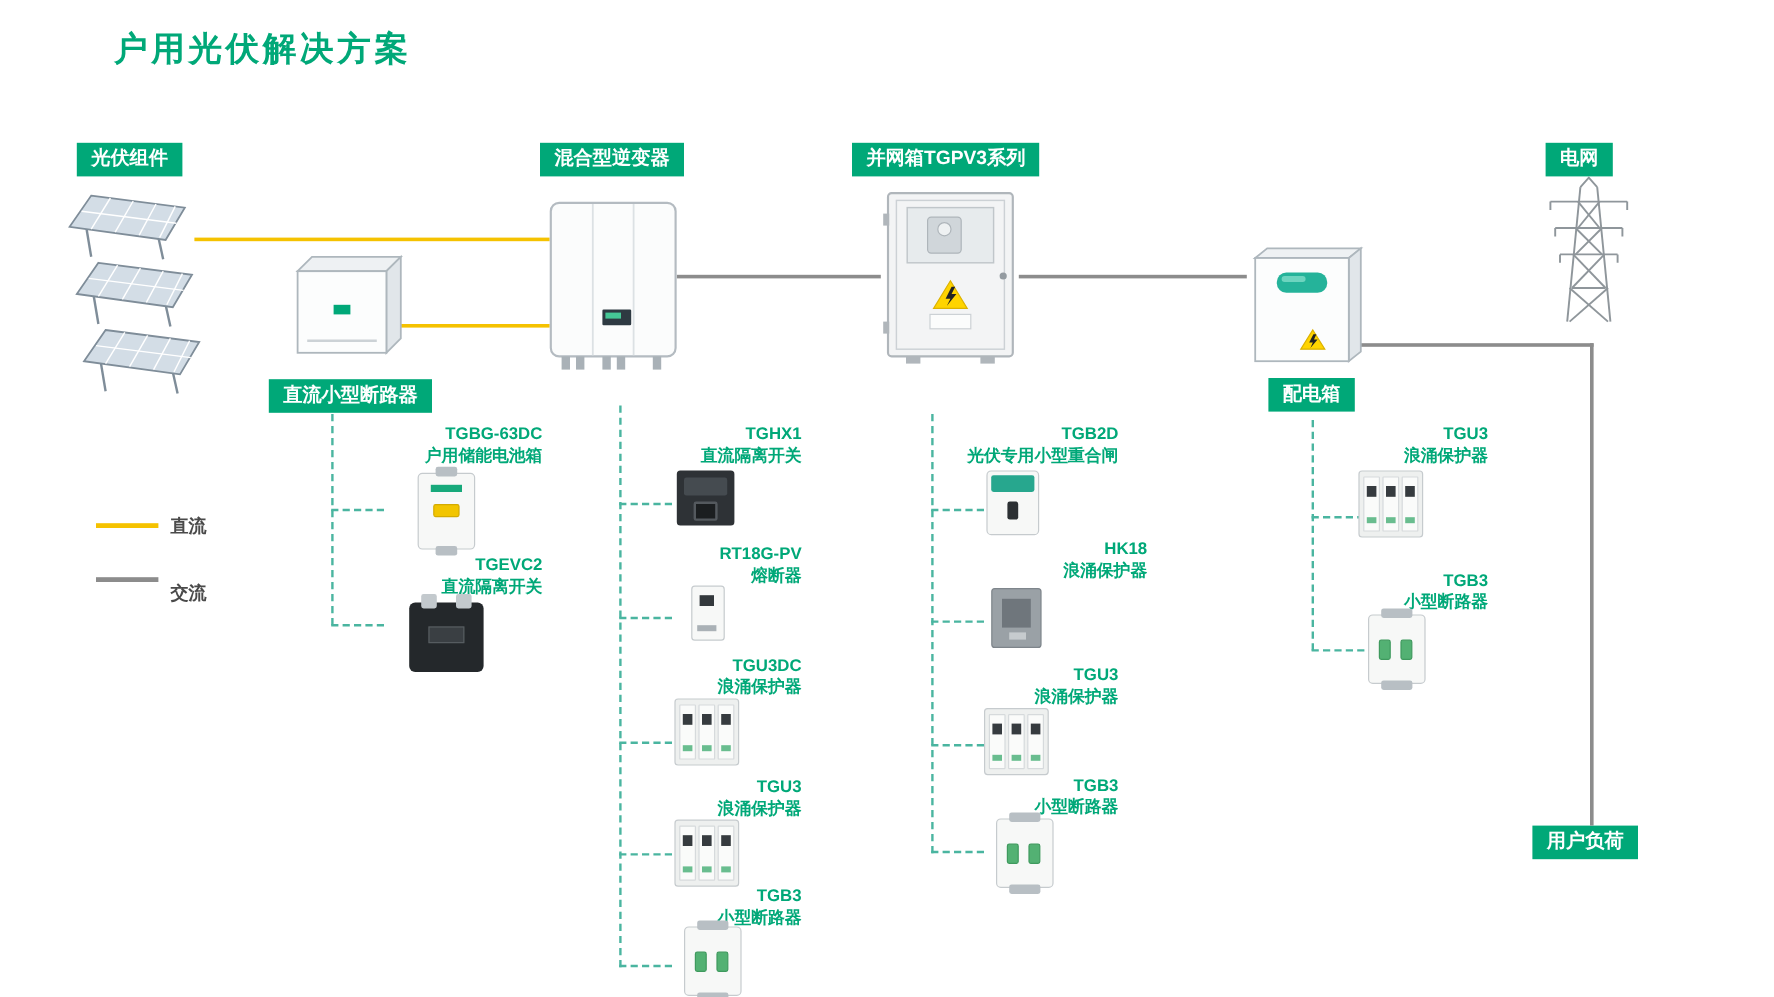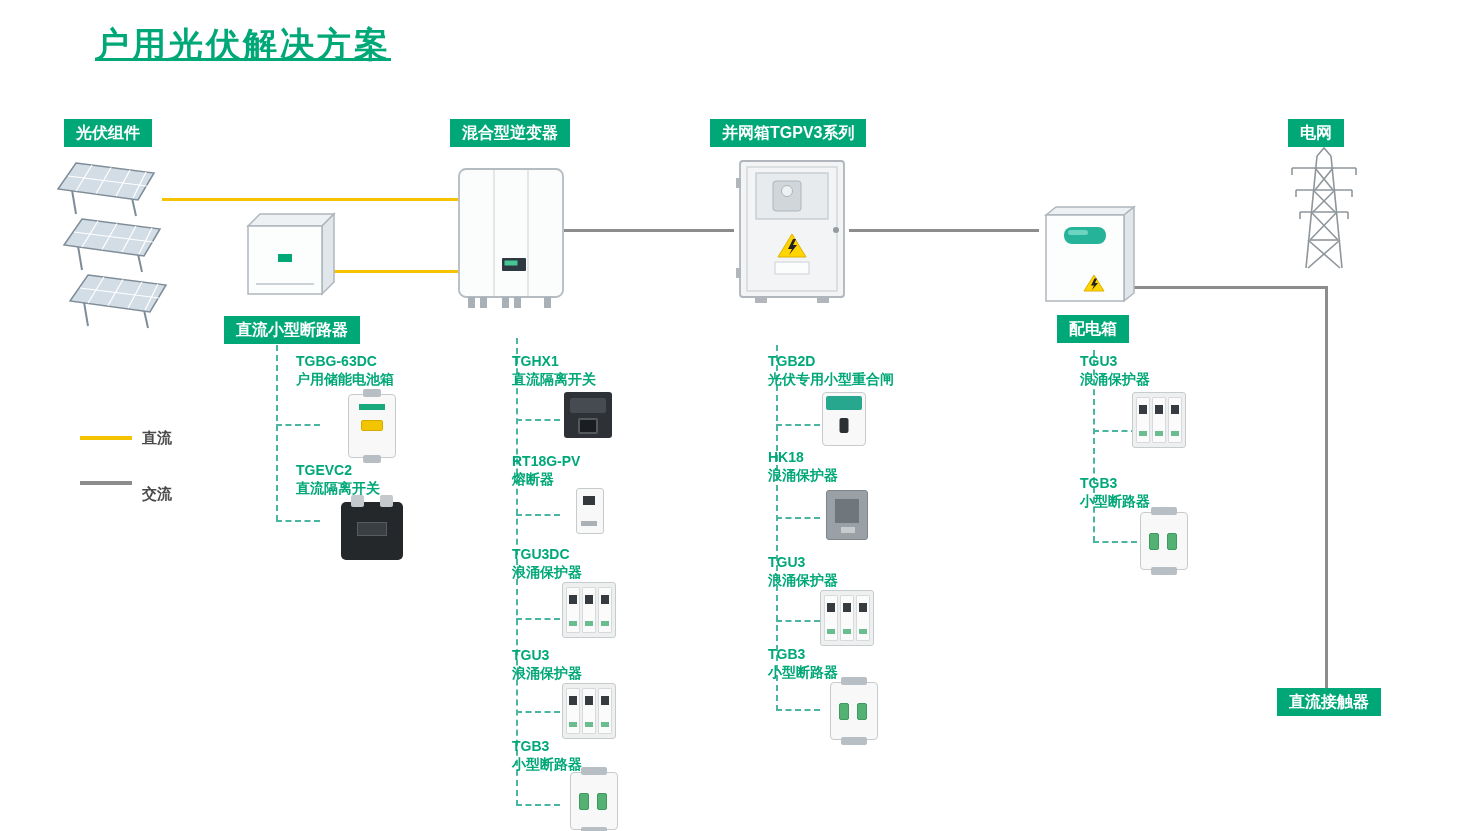--- a/index.html
+++ b/index.html
@@ -5,29 +5,29 @@
   :root{
     --green:#00a878;
     --dc:#f5c200;
     --ac:#8c8c8c;
     --dash:#4ab5a0;
   }
   *{margin:0;padding:0;box-sizing:border-box;}
   html,body{width:1478px;height:831px;}
   body{position:relative;background:#ffffff;font-family:"Liberation Sans",sans-serif;overflow:hidden;}
   .abs{position:absolute;}
-  .title{position:absolute;left:95px;top:22px;font-size:34px;font-weight:bold;color:var(--green);letter-spacing:3px;text-decoration:underline;}
+  .title{position:absolute;left:95px;top:22px;font-size:28px;font-weight:bold;color:var(--green);letter-spacing:3px;}
   .badge{position:absolute;background:var(--green);color:#ffffff;font-weight:bold;font-size:16px;line-height:20px;padding:4px 12px;white-space:nowrap;}
   .hline{position:absolute;height:3px;}
   .vline{position:absolute;width:3px;}
   .dc{background:var(--dc);}
   .ac{background:var(--ac);}
   .dash-v{position:absolute;width:0;border-left:2px dashed var(--dash);}
   .dash-h{position:absolute;height:0;border-top:2px dashed var(--dash);}
-  .comp-label{position:absolute;text-align:left;color:var(--green);font-weight:bold;font-size:14px;line-height:18px;}
+  .comp-label{position:absolute;text-align:right;color:var(--green);font-weight:bold;font-size:14px;line-height:18px;}
   .legend-label{position:absolute;font-size:15px;font-weight:bold;color:#4a4a4a;}
 
   
   .prod{position:absolute;}
   .breaker1{width:48px;height:64px;background:#f7f8f7;border:1.5px solid #c6cbce;border-radius:4px;}
   .breaker1::before{content:"";position:absolute;left:14px;top:-6px;width:18px;height:8px;background:#b8bfc4;border-radius:2px;}
   .breaker1::after{content:"";position:absolute;left:14px;bottom:-6px;width:18px;height:8px;background:#b8bfc4;border-radius:2px;}
   .breaker1 .mark{position:absolute;left:50%;top:9px;transform:translateX(-50%);width:26px;height:6px;background:#17a97b;}
   .breaker1 .handle{position:absolute;left:50%;top:25px;transform:translateX(-50%);width:22px;height:11px;background:#f2c500;border:1px solid #d4ab00;border-radius:2px;}
 
@@ -69,21 +69,21 @@
 <body>
 
 <div class="title">户用光伏解决方案</div>
 
 <div class="badge" style="left:64px;top:119px">光伏组件</div>
 <div class="badge" style="left:450px;top:119px">混合型逆变器</div>
 <div class="badge" style="left:710px;top:119px">并网箱TGPV3系列</div>
 <div class="badge" style="left:1288px;top:119px">电网</div>
 <div class="badge" style="left:224px;top:316px">直流小型断路器</div>
 <div class="badge" style="left:1057px;top:315px">配电箱</div>
-<div class="badge" style="left:1277px;top:688px">直流接触器</div>
+<div class="badge" style="left:1277px;top:688px">用户负荷</div>
 
 <div class="hline dc" style="left:162px;top:198px;width:296px"></div>
 <div class="hline dc" style="left:334px;top:270px;width:124px"></div>
 <div class="hline ac" style="left:564px;top:229px;width:170px"></div>
 <div class="hline ac" style="left:849px;top:229px;width:190px"></div>
 <div class="hline ac" style="left:1130px;top:286px;width:198px"></div>
 <div class="vline ac" style="left:1325px;top:286px;height:402px"></div>
 
 <div class="hline dc" style="left:80px;top:436px;width:52px;height:4px"></div>
 <div class="legend-label" style="left:142px;top:429px">直流</div>
@@ -270,21 +270,21 @@
 <div class="dash-h" style="left:776px;top:517px;width:44px"></div>
 <div class="dash-h" style="left:776px;top:620px;width:44px"></div>
 <div class="dash-h" style="left:776px;top:709px;width:44px"></div>
 
 <div class="comp-label" style="left:768px;top:352px;width:164px">
   <div>TGB2D</div>
   <div>光伏专用小型重合闸</div>
 </div>
 <div class="prod recloser" style="left:822px;top:392px"></div>
 
-<div class="comp-label" style="left:768px;top:448px;width:164px">
+<div class="comp-label" style="left:792px;top:448px;width:164px">
   <div>HK18</div>
   <div>浪涌保护器</div>
 </div>
 <div class="prod hk18" style="left:826px;top:490px"></div>
 
 <div class="comp-label" style="left:768px;top:553px;width:164px">
   <div>TGU3</div>
   <div>浪涌保护器</div>
 </div>
 <div class="prod spd3" style="left:820px;top:590px">

